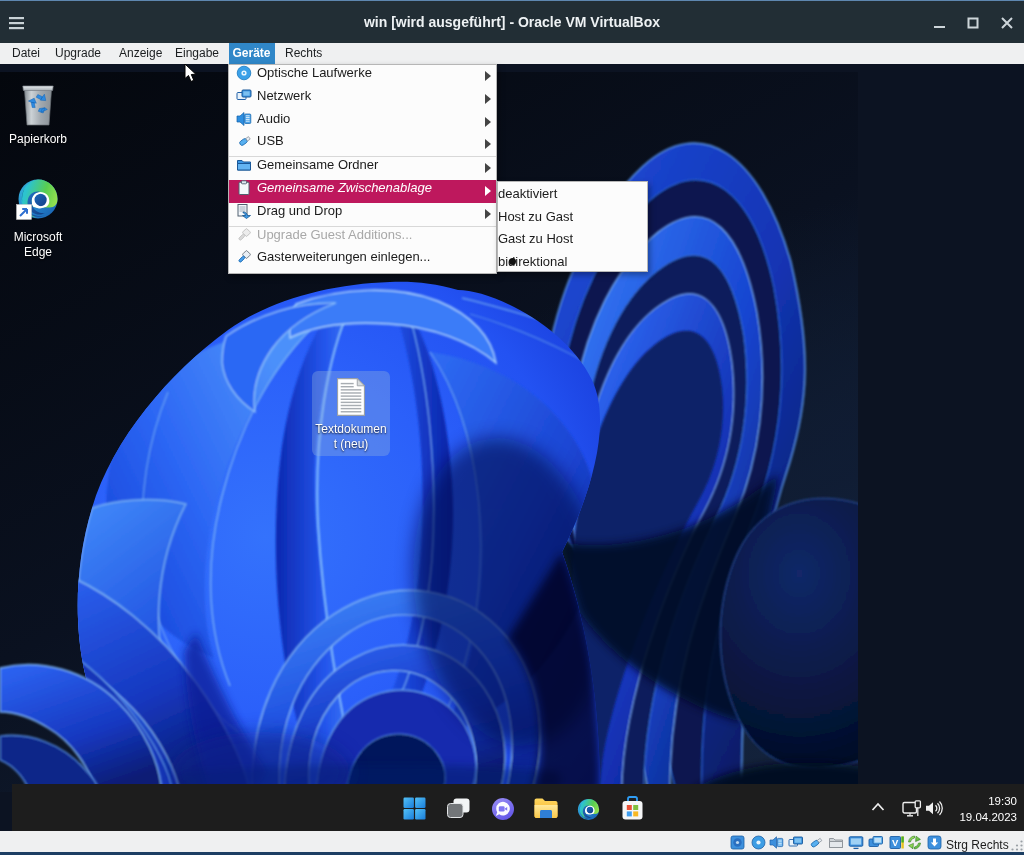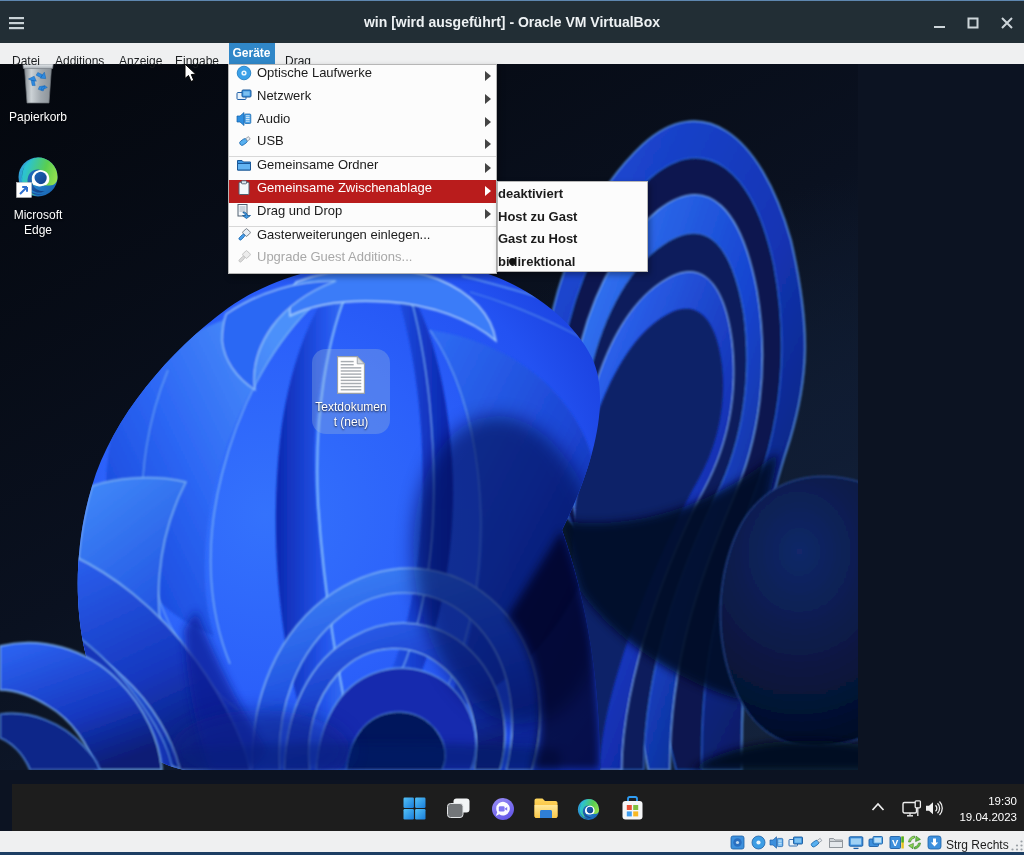--- a/index.html
+++ b/index.html
@@ -5,35 +5,35 @@
 html,body{margin:0;padding:0;}
 body{width:1024px;height:855px;overflow:hidden;font-family:"Liberation Sans",sans-serif;position:relative;background:#0c1322;}
 .abs{position:absolute;}
 
 #titlebar{left:0;top:0;width:1024px;height:46px;background:#222e35;border-top:1px solid #5e87b0;box-sizing:border-box;}
 #title{width:100%;text-align:center;top:13px;color:#eef2f4;font-size:14px;font-weight:bold;letter-spacing:0;}
 #hamb{left:9px;top:15px;}
 #winbtns{right:0;top:0;height:43px;}
 
 #menubar{left:0;top:43px;width:1024px;height:21px;background:#eff0f1;color:#1b1e20;font-size:12px;}
-#menubar .mi{position:absolute;top:0;height:21px;line-height:21px;padding:8px 5px;}
+#menubar .mi{position:absolute;top:0;height:21px;line-height:21px;padding:0 5px;}
 #menubar .mi.sel{background:#3087c8;color:#ffffff;padding:0 4px;}
 
-#desktop{left:0;top:50px;width:858px;height:720px;overflow:hidden;}
+#desktop{left:0;top:72px;width:858px;height:720px;overflow:hidden;}
 .dicon{position:absolute;text-align:center;color:#fff;font-size:12px;text-shadow:0 1px 2px rgba(0,0,0,.85);line-height:15px;}
 
 #menu{left:228px;top:64px;width:269px;height:209.5px;background:#fcfcfc;border:1px solid #b6b6b6;box-sizing:border-box;box-shadow:2px 3px 6px rgba(0,0,0,.35);font-size:13px;color:#1b1b1b;}
 #menu .row{position:relative;height:22.8px;display:flex;}
 #menu .row .ic{width:16px;height:16px;margin-left:7px;margin-right:5px;flex:none;}
 #menu .row .arr{position:absolute;right:5px;top:6px;}
-#menu .row.hl{background:#b91c1c;color:#fff;}
+#menu .row.hl{background:#be185d;color:#fff;font-style:italic;}
 #menu .sep{height:1px;background:#d8d8d8;margin:0;}
 #menu .row.dis{color:#a8a8a8;}
 #submenu{left:497px;top:181px;width:151px;height:91px;background:#fcfcfc;border:1px solid #b6b6b6;box-sizing:border-box;box-shadow:2px 3px 6px rgba(0,0,0,.35);font-size:13px;color:#1b1b1b;}
-#submenu .row{height:22.7px;display:flex;align-items:center;position:relative;font-weight:bold;}
+#submenu .row{height:22.7px;display:flex;align-items:center;position:relative;}
 
 #taskbar{left:0;top:784px;width:1024px;height:47px;background:#1d1d1d;margin-left:12px;}
 #tbicons{left:392px;top:0;height:47px;display:flex;align-items:center;gap:20px;}
 #tray{right:0;top:0;height:47px;}
 #clock{right:19px;top:9px;text-align:right;color:#ffffff;font-size:11.5px;line-height:16px;}
 
 #statusbar{left:0;top:831px;width:1024px;height:21px;background:#eff0f1;font-size:12px;color:#1b1b1b;}
 #sbicons{right:0;top:0;height:21px;display:flex;align-items:center;}
 #bottomborder{left:0;top:852px;width:1024px;height:3px;background:#1c3e63;}
 </style>
@@ -217,21 +217,21 @@
     <path d="M9.5,13 C5.5,19 6,27.5 10.5,33 C15,38.8 22.5,41.3 29.5,39.5 C23.5,42 16.5,40.5 12,36 C6.5,30.5 5.5,21 9.5,13 Z" fill="#1a4e9a"></path>
     <path d="M16.8,26.8 C15.8,20.8 19.5,16 25,16 C30.8,16 34.3,19.8 34.3,24.8 C34.3,28.8 32,31.5 28.3,31.5 L21,31.5 C17.8,31.5 17,29.5 16.8,26.8 Z" fill="#fff"></path>
     <path d="M16.8,26.8 C16,20.6 19.8,16.2 25,16 C20,14.5 14.8,17.5 13,23 C11.2,29 14.2,35.5 20,37.7 C23.8,39.2 27.8,38.5 30.3,37 C25,38 19.3,35 17.5,30 C17.1,29 16.9,28 16.8,26.8 Z" fill="url(#eNavy)"></path>
     <circle cx="25.5" cy="24" r="6.2" fill="url(#eCore)"></circle>
     <path d="M19.3,24 A6.2,6.2 0 0 1 25.5,17.8 C22,16.8 18.3,19 17.3,22.8 C16.2,27 18.8,31.2 23,32.2 C25.6,32.8 28.2,32.1 30,30.6 C26.2,31.6 22.2,29.8 20.3,26.6 C19.7,25.8 19.4,24.9 19.3,24 Z" fill="#fff" opacity="0.95"></path>
     <rect x="1.5" y="28.5" width="15" height="15" fill="#fff" stroke="#c8c8c8" stroke-width="0.5"></rect>
     <path d="M5,40 L12,33 M12,33 L7.2,33 M12,33 L12,37.8" stroke="#2f6fd0" stroke-width="2" fill="none"></path>
     </svg>
     <div>Microsoft<br>Edge</div>
   </div>
-  <div class="dicon" id="ic-doc" style="left:312px;top:299px;width:78px;height:85px;background:rgba(150,180,220,.35);border-radius:14px;">
+  <div class="dicon" id="ic-doc" style="left:312px;top:299px;width:78px;height:85px;background:rgba(150,180,220,.35);border-radius:6px;">
     <svg width="34" height="42" viewBox="0 0 38 44" style="margin-top:5px">
         <path d="M4,1.5 L26,1.5 L34,9.5 L34,42.5 L4,42.5 Z" fill="#fff" stroke="#9aa0a6" stroke-width="1.2"></path>
 <path d="M26,1.5 L26,9.5 L34,9.5 Z" fill="#d8dcdf" stroke="#9aa0a6" stroke-width="1"></path>
 <g stroke="#a8adb2" stroke-width="1.6">
 <line x1="7.5" y1="7" x2="22" y2="7"></line>
           <line x1="7.5" y1="10.5" x2="22" y2="10.5"></line>
 <line x1="7.5" y1="14" x2="30.5" y2="14"></line>
           <line x1="7.5" y1="17.5" x2="30.5" y2="17.5"></line>
 <line x1="7.5" y1="21" x2="30.5" y2="21"></line>
           <line x1="7.5" y1="24.5" x2="30.5" y2="24.5"></line>
@@ -253,25 +253,25 @@
     </svg>
   <div class="abs" id="title">win [wird ausgeführt] - Oracle VM VirtualBox</div>
   <svg class="abs" id="winbtns" width="110" height="43" viewBox="0 0 110 43">
     <rect x="20" y="25" width="11" height="2" fill="#cdd5d9"></rect>
     <rect x="54.5" y="17.5" width="9" height="9" fill="none" stroke="#cdd5d9" stroke-width="2"></rect>
     <path d="M88,17 L98,27 M98,17 L88,27" stroke="#cdd5d9" stroke-width="2"></path>
   </svg>
 </div>
 <div class="abs" id="menubar">
   <div class="mi" style="left:7px;">Datei</div>
-  <div class="mi" style="left:50px;">Additions</div>
+  <div class="mi" style="left:50px;">Upgrade</div>
   <div class="mi" style="left:114px;">Anzeige</div>
   <div class="mi" style="left:170px;">Eingabe</div>
   <div class="mi sel" style="left:228.5px;font-weight:bold;">Geräte</div>
-  <div class="mi" style="left:280px;">Drag</div>
+  <div class="mi" style="left:280px;">Rechts</div>
 </div>
 
 <div class="abs" id="menu">
   <div class="row"><svg class="ic" viewBox="0 0 16 16" id="mi-cd">
         <circle cx="8" cy="8" r="6.8" fill="#3aa0e8" stroke="#1878c0" stroke-width="0.8"></circle>
         <circle cx="8" cy="8" r="2.6" fill="#e8f6ff"></circle>
         <circle cx="8" cy="8" r="1.1" fill="#3aa0e8"></circle>
       </svg>Optische Laufwerke<svg class="arr" width="6" height="10" viewBox="0 0 6 10">
         <path d="M0,0 L6,5 L0,10z" fill="#444"></path>
       </svg></div>
@@ -320,32 +320,32 @@
         <g stroke="#8898a8" stroke-width="0.8">
           <line x1="3.5" y1="4" x2="9.5" y2="4"></line>
           <line x1="3.5" y1="6" x2="9.5" y2="6"></line>
           <line x1="3.5" y1="8" x2="9.5" y2="8"></line>
         </g>
         <path d="M7,9 C9,9 11,10 11.5,12.5 L14.5,12.5 L10.5,15.5 L6.5,12.5 L9.5,12.5 C9,11 8,10 7,9.8 Z" fill="#3c96e4" stroke="#185890" stroke-width="0.8"></path>
       </svg>Drag und Drop<svg class="arr" width="6" height="10" viewBox="0 0 6 10">
         <path d="M0,0 L6,5 L0,10z" fill="#444"></path>
       </svg></div>
   <div class="sep"></div>
+  <div class="row dis"><svg class="ic" viewBox="0 0 16 16" id="mi-ug">
+        <g transform="rotate(45 8 8)" opacity="0.55">
+          <rect x="5" y="1.5" width="6" height="6" rx="1" fill="#e0e0e0" stroke="#909090" stroke-width="0.9"></rect>
+          <rect x="6.7" y="7.5" width="2.6" height="7" rx="1.2" fill="#c0c0c0" stroke="#909090" stroke-width="0.9"></rect>
+        </g>
+      </svg>Upgrade Guest Additions...</div>
   <div class="row"><svg class="ic" viewBox="0 0 16 16" id="mi-ga">
         <g transform="rotate(45 8 8)">
           <rect x="5" y="1.5" width="6" height="6" rx="1" fill="#e8eef4" stroke="#707880" stroke-width="0.9"></rect>
           <rect x="6.7" y="7.5" width="2.6" height="7" rx="1.2" fill="#4aa0ec" stroke="#1868b0" stroke-width="0.9"></rect>
         </g>
       </svg>Gasterweiterungen einlegen...</div>
-  <div class="row dis"><svg class="ic" viewBox="0 0 16 16" id="mi-ug">
-        <g transform="rotate(45 8 8)" opacity="0.55">
-          <rect x="5" y="1.5" width="6" height="6" rx="1" fill="#e0e0e0" stroke="#909090" stroke-width="0.9"></rect>
-          <rect x="6.7" y="7.5" width="2.6" height="7" rx="1.2" fill="#c0c0c0" stroke="#909090" stroke-width="0.9"></rect>
-        </g>
-      </svg>Upgrade Guest Additions...</div>
 </div>
 <div class="abs" id="submenu">
   <div class="row">deaktiviert</div>
   <div class="row">Host zu Gast</div>
   <div class="row">Gast zu Host</div>
   <div class="row"><span style="position:absolute;left:11px;top:8px;width:7px;height:7px;border-radius:50%;background:#111;"></span>bidirektional</div>
 </div>
 
 <svg class="abs" style="left:184px;top:64px;" width="14" height="20" viewBox="0 0 14 20">
   <path d="M1,0 L1,14.5 L4.5,11.5 L7,17.5 L9.8,16.3 L7.3,10.5 L11.8,10.2 Z" fill="#fff" stroke="#000" stroke-width="1"></path>

